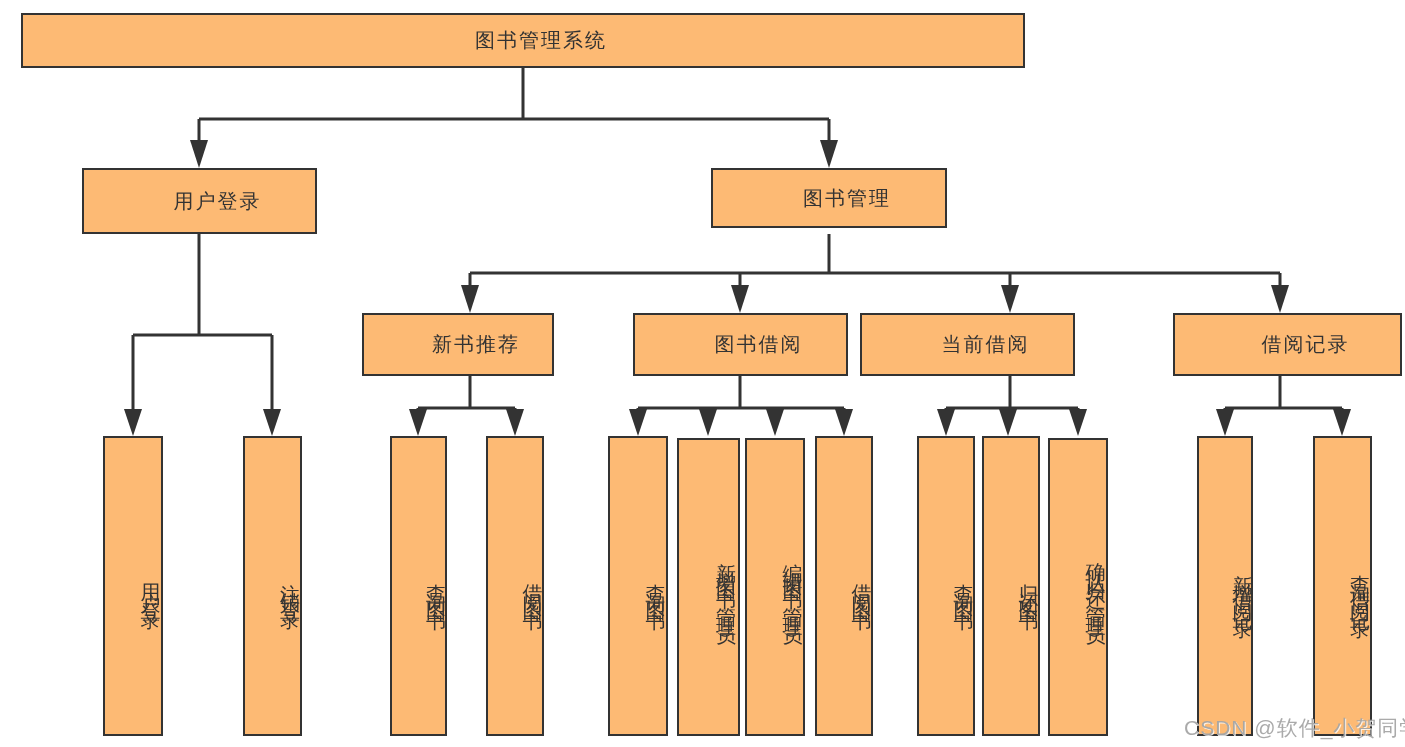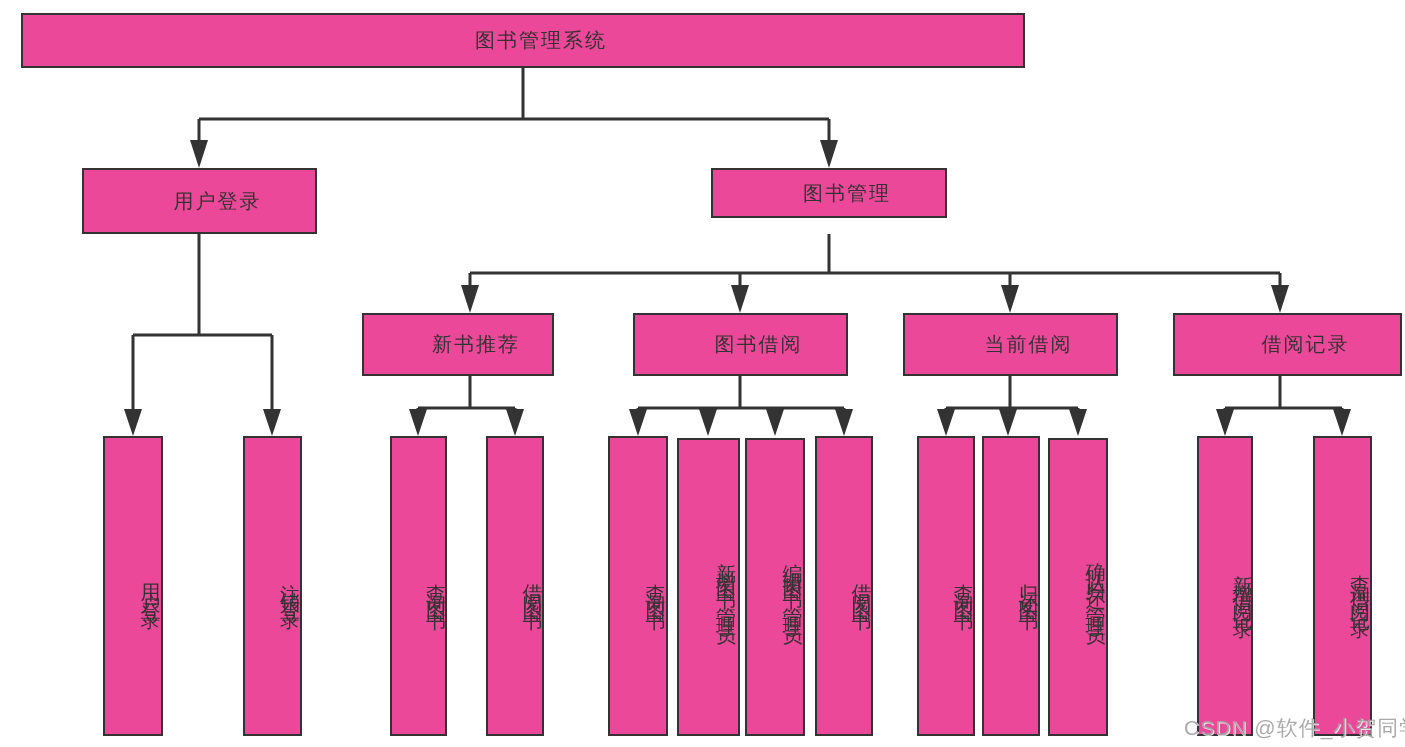--- a/index.html
+++ b/index.html
@@ -17,21 +17,21 @@
   }
   .connectors {
     position: absolute;
     left: 0;
     top: 0;
     z-index: 1;
   }
   .box {
     position: absolute;
     box-sizing: border-box;
-    background: #ec4899;
+    background: #fdba74;
     border: 2.5px solid #333333;
     display: flex;
     align-items: center;
     justify-content: center;
     color: #333333;
     z-index: 2;
     padding-left: 36px;
   }
   .box.h span {
     font-size: 20px;
@@ -41,24 +41,24 @@
   .box.v span {
     writing-mode: vertical-rl;
     text-orientation: mixed;
     font-size: 20px;
     line-height: 1;
     letter-spacing: 9px;
   }
   
   #bx-root       { left: 21px;   top: 13px;  width: 1004px; height: 55px; }
   #bx-user-login { left: 82px;   top: 168px; width: 235px;  height: 66px; }
-  #bx-book-mgmt  { left: 711px;  top: 168px; width: 236px;  height: 50px; }
+  #bx-book-mgmt  { left: 711px;  top: 168px; width: 236px;  height: 60px; }
   #bx-new-book   { left: 362px;  top: 313px; width: 192px;  height: 63px; }
   #bx-borrowing  { left: 633px;  top: 313px; width: 215px;  height: 63px; text-align: right; }
-  #bx-current    { left: 903px;  top: 313px; width: 215px;  height: 63px; }
+  #bx-current    { left: 860px;  top: 313px; width: 215px;  height: 63px; }
   #bx-records    { left: 1173px; top: 313px; width: 229px;  height: 63px; }
   
   .box.v { top: 436px; height: 300px; }
   #bx-l1  { left: 103px;  width: 60px; }
   #bx-l2  { left: 243px;  width: 59px; }
   #bx-l3  { left: 390px;  width: 57px; }
   #bx-l4  { left: 486px;  width: 58px; }
   #bx-l5  { left: 608px;  width: 60px; }
   #bx-l6  { left: 677px;  top: 438px; height: 298px; width: 63px; }
   #bx-l7  { left: 745px;  top: 438px; height: 298px; width: 60px; }

